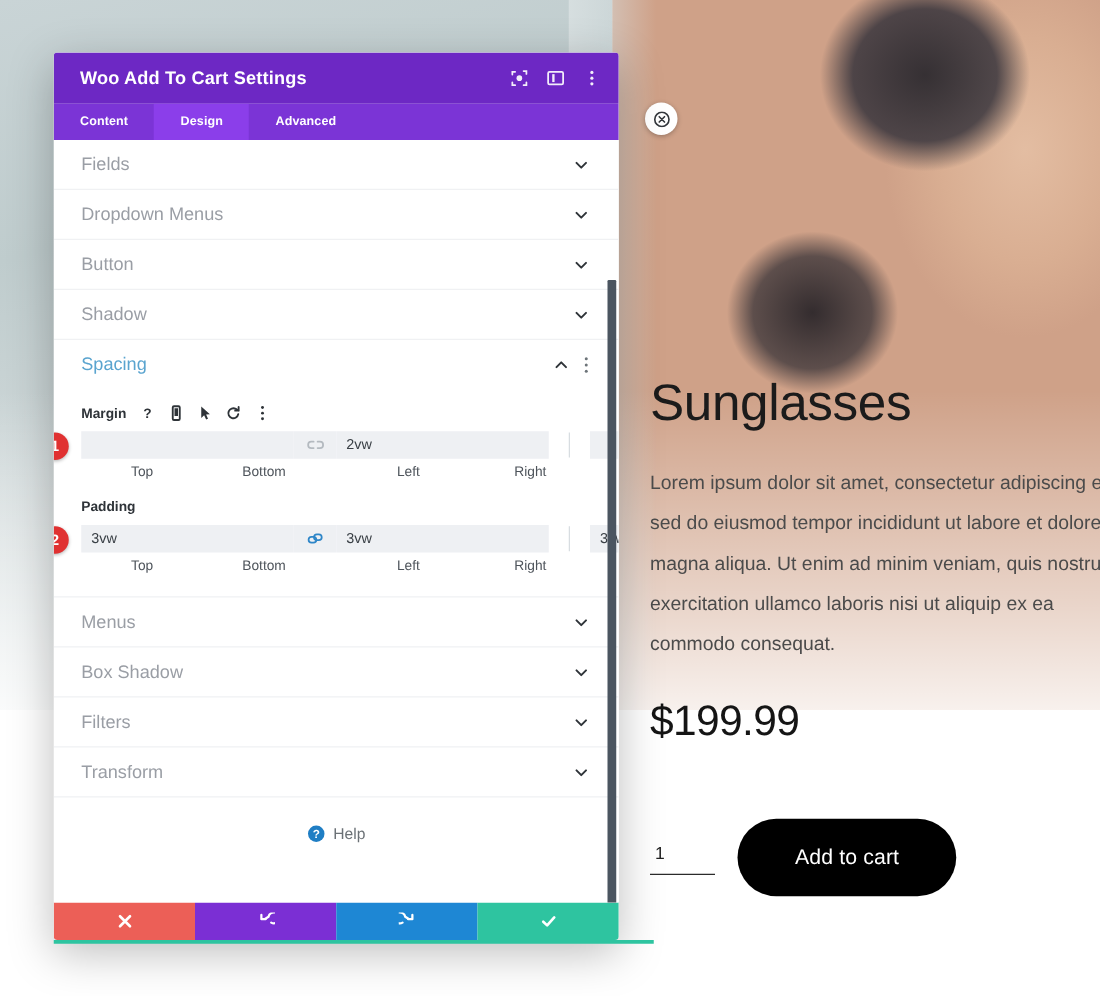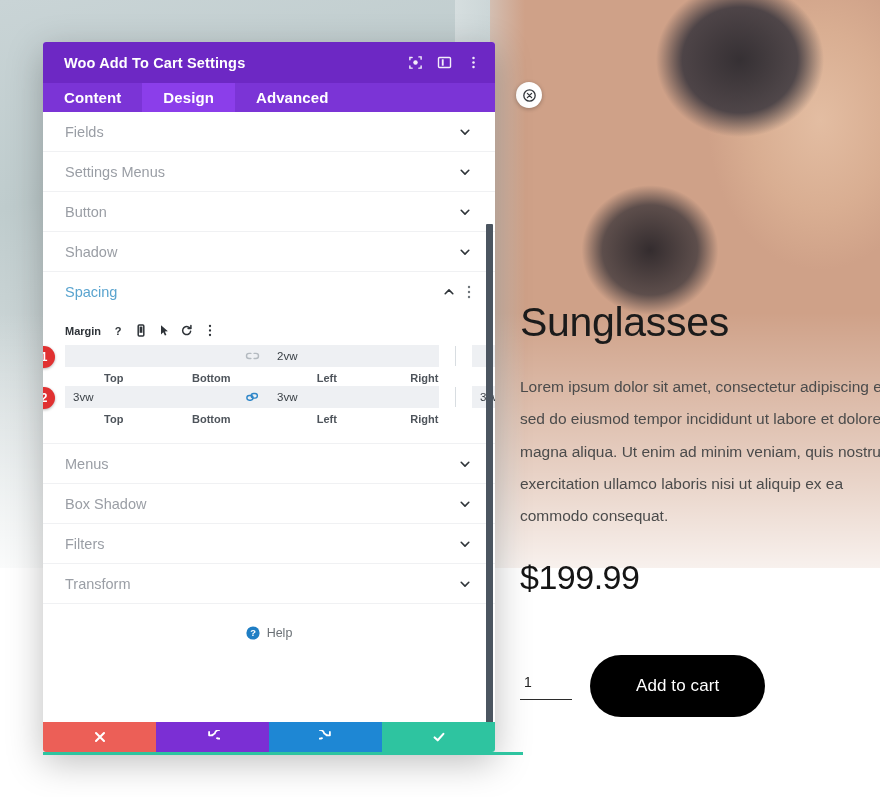--- a/index.html
+++ b/index.html
@@ -99,21 +99,21 @@
     color:#fff; font-size:14.5px; font-weight:bold; letter-spacing:.15px; flex:1;
   }
   .hdr-icons { display:flex; align-items:center; gap:14px; }
   .hdr-icons .ico { width:15px; height:15px; opacity:.92; cursor:pointer; display:block; }
 
   .modal-tabs {
     background:#7b34d6; height:29px; display:flex; flex:0 0 auto;
   }
   .tab {
     padding:0 21px; display:flex; align-items:center; color:#fff;
-    font-size:15px; font-weight:bold; cursor:pointer; letter-spacing:.1px;
+    font-size:10px; font-weight:bold; cursor:pointer; letter-spacing:.1px;
   }
   .tab.active { background:#8b3eea; }
 
   .modal-body {
     flex:1 1 auto; background:#fff; overflow:hidden; position:relative;
   }
   .scroll-area { height:100%; overflow:hidden; padding-bottom:4px; }
 
   .acc-row {
     height:40px; display:flex; align-items:center; justify-content:space-between;
@@ -144,21 +144,21 @@
     font-size:11.5px; color:#3a4046; padding:0 8px; outline:none;
     font-family:"Liberation Sans", sans-serif;
   }
   .linkbtn {
     width:34px; height:22px; background:#eef0f3; flex:0 0 34px;
     display:flex; align-items:center; justify-content:center; cursor:pointer;
   }
   .linkbtn svg { width:15px; height:12px; display:block; }
 
   .caption-row { display:flex; margin-top:4px; }
-  .cap-half { flex:1 1 0; display:flex;font-weight:bold; }
+  .cap-half { flex:1 1 0; display:flex; }
   .cap-half + .cap-half { margin-left:18px; }
   .cap {
     flex:1 1 0; text-align:center; font-size:11px; color:#4e545b;
     padding-top:1px;
   }
 
   .badge {
     position:absolute; left:-32px; width:22px; height:22px; border-radius:50%;
     background:#e03131; color:#fff; font-size:12px; font-weight:bold;
     display:flex; align-items:center; justify-content:center;
@@ -258,21 +258,21 @@
     <div class="modal-body">
       <div class="scroll-area">
 
         <div class="acc-row">
           <span class="acc-label">Fields</span>
           <svg class="chev" viewBox="0 0 12 12">
             <path d="M2.2 4.3 L6 8.1 L9.8 4.3" fill="none" stroke="#2f3439" stroke-width="1.6" stroke-linecap="round" stroke-linejoin="round"></path>
           </svg>
         </div>
         <div class="acc-row">
-          <span class="acc-label">Settings Menus</span>
+          <span class="acc-label">Dropdown Menus</span>
           <svg class="chev" viewBox="0 0 12 12">
             <path d="M2.2 4.3 L6 8.1 L9.8 4.3" fill="none" stroke="#2f3439" stroke-width="1.6" stroke-linecap="round" stroke-linejoin="round"></path>
           </svg>
         </div>
         <div class="acc-row">
           <span class="acc-label">Button</span>
           <svg class="chev" viewBox="0 0 12 12">
             <path d="M2.2 4.3 L6 8.1 L9.8 4.3" fill="none" stroke="#2f3439" stroke-width="1.6" stroke-linecap="round" stroke-linejoin="round"></path>
           </svg>
         </div>
@@ -346,20 +346,23 @@
                 <div class="cap">Top</div>
                 <div class="cap">Bottom</div>
               </div>
               <div class="cap-half">
                 <div class="cap">Left</div>
                 <div class="cap">Right</div>
               </div>
             </div>
           </div>
 
+          <div class="field-label-row" style="margin-top:16px;">
+            <span class="field-label">Padding</span>
+          </div>
 
           <div class="spacing-group">
             <div class="badge" style="top:1px;">2</div>
             <div class="spacing-pair-wrap">
               <div class="pair">
                 <input class="inp" value="3vw" style="">
                 <div class="linkbtn">
                   <svg viewBox="0 0 16 12">
                     <rect x="2" y="4.4" width="6.6" height="5" rx="2.5" fill="none" stroke="#2e86c8" stroke-width="1.5"></rect>
                     <rect x="6.6" y="2.2" width="6.6" height="5" rx="2.5" fill="none" stroke="#2e86c8" stroke-width="1.5"></rect>

